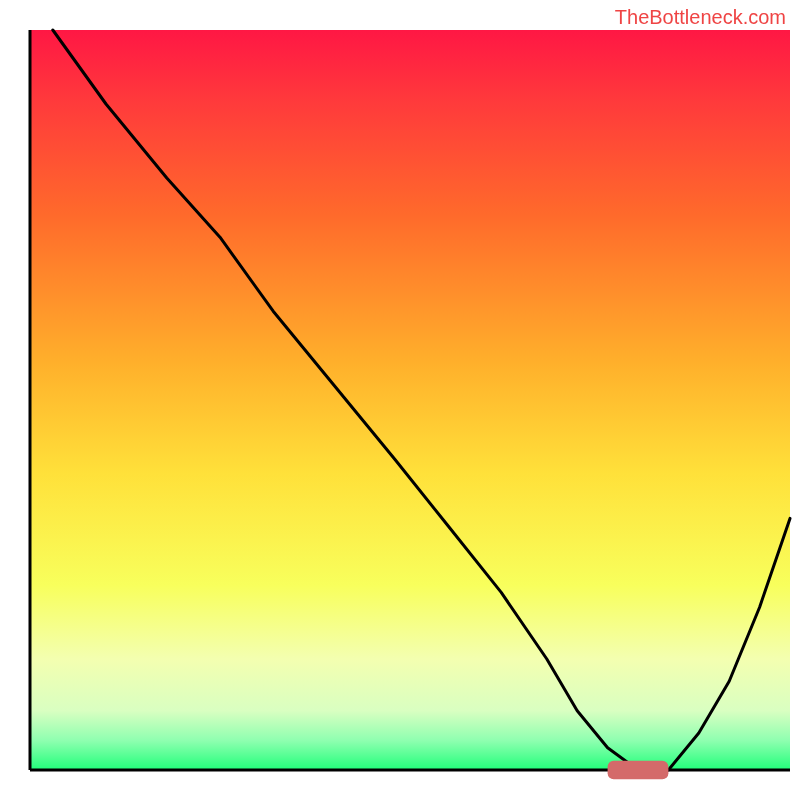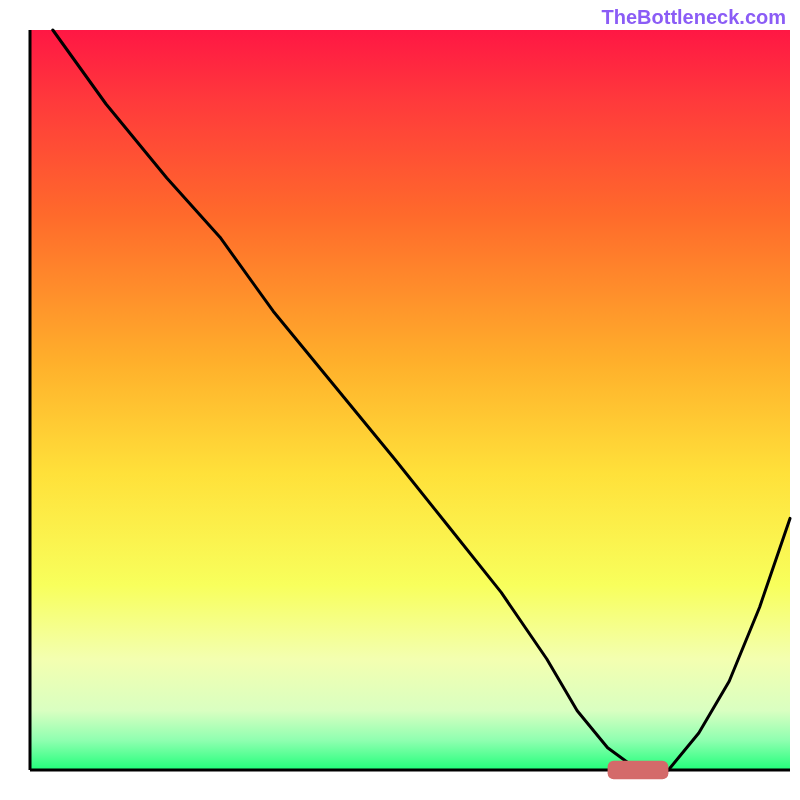--- a/index.html
+++ b/index.html
@@ -18,22 +18,22 @@
   }
   .chart {
     position: absolute;
     inset: 0;
   }
   .watermark {
     position: absolute;
     top: 6px;
     right: 14px;
     font-size: 20px;
-    font-weight: 700;
-    color: #8b5cf6;
+    font-weight: 400;
+    color: #ef4444;
     user-select: none;
   }
 </style>
 </head>
 <body>
 
 <div class="wrap">
   <svg class="chart" viewBox="0 0 800 800" preserveAspectRatio="none">
     <defs>
       <linearGradient id="bg-grad" x1="0" y1="0" x2="0" y2="1">

